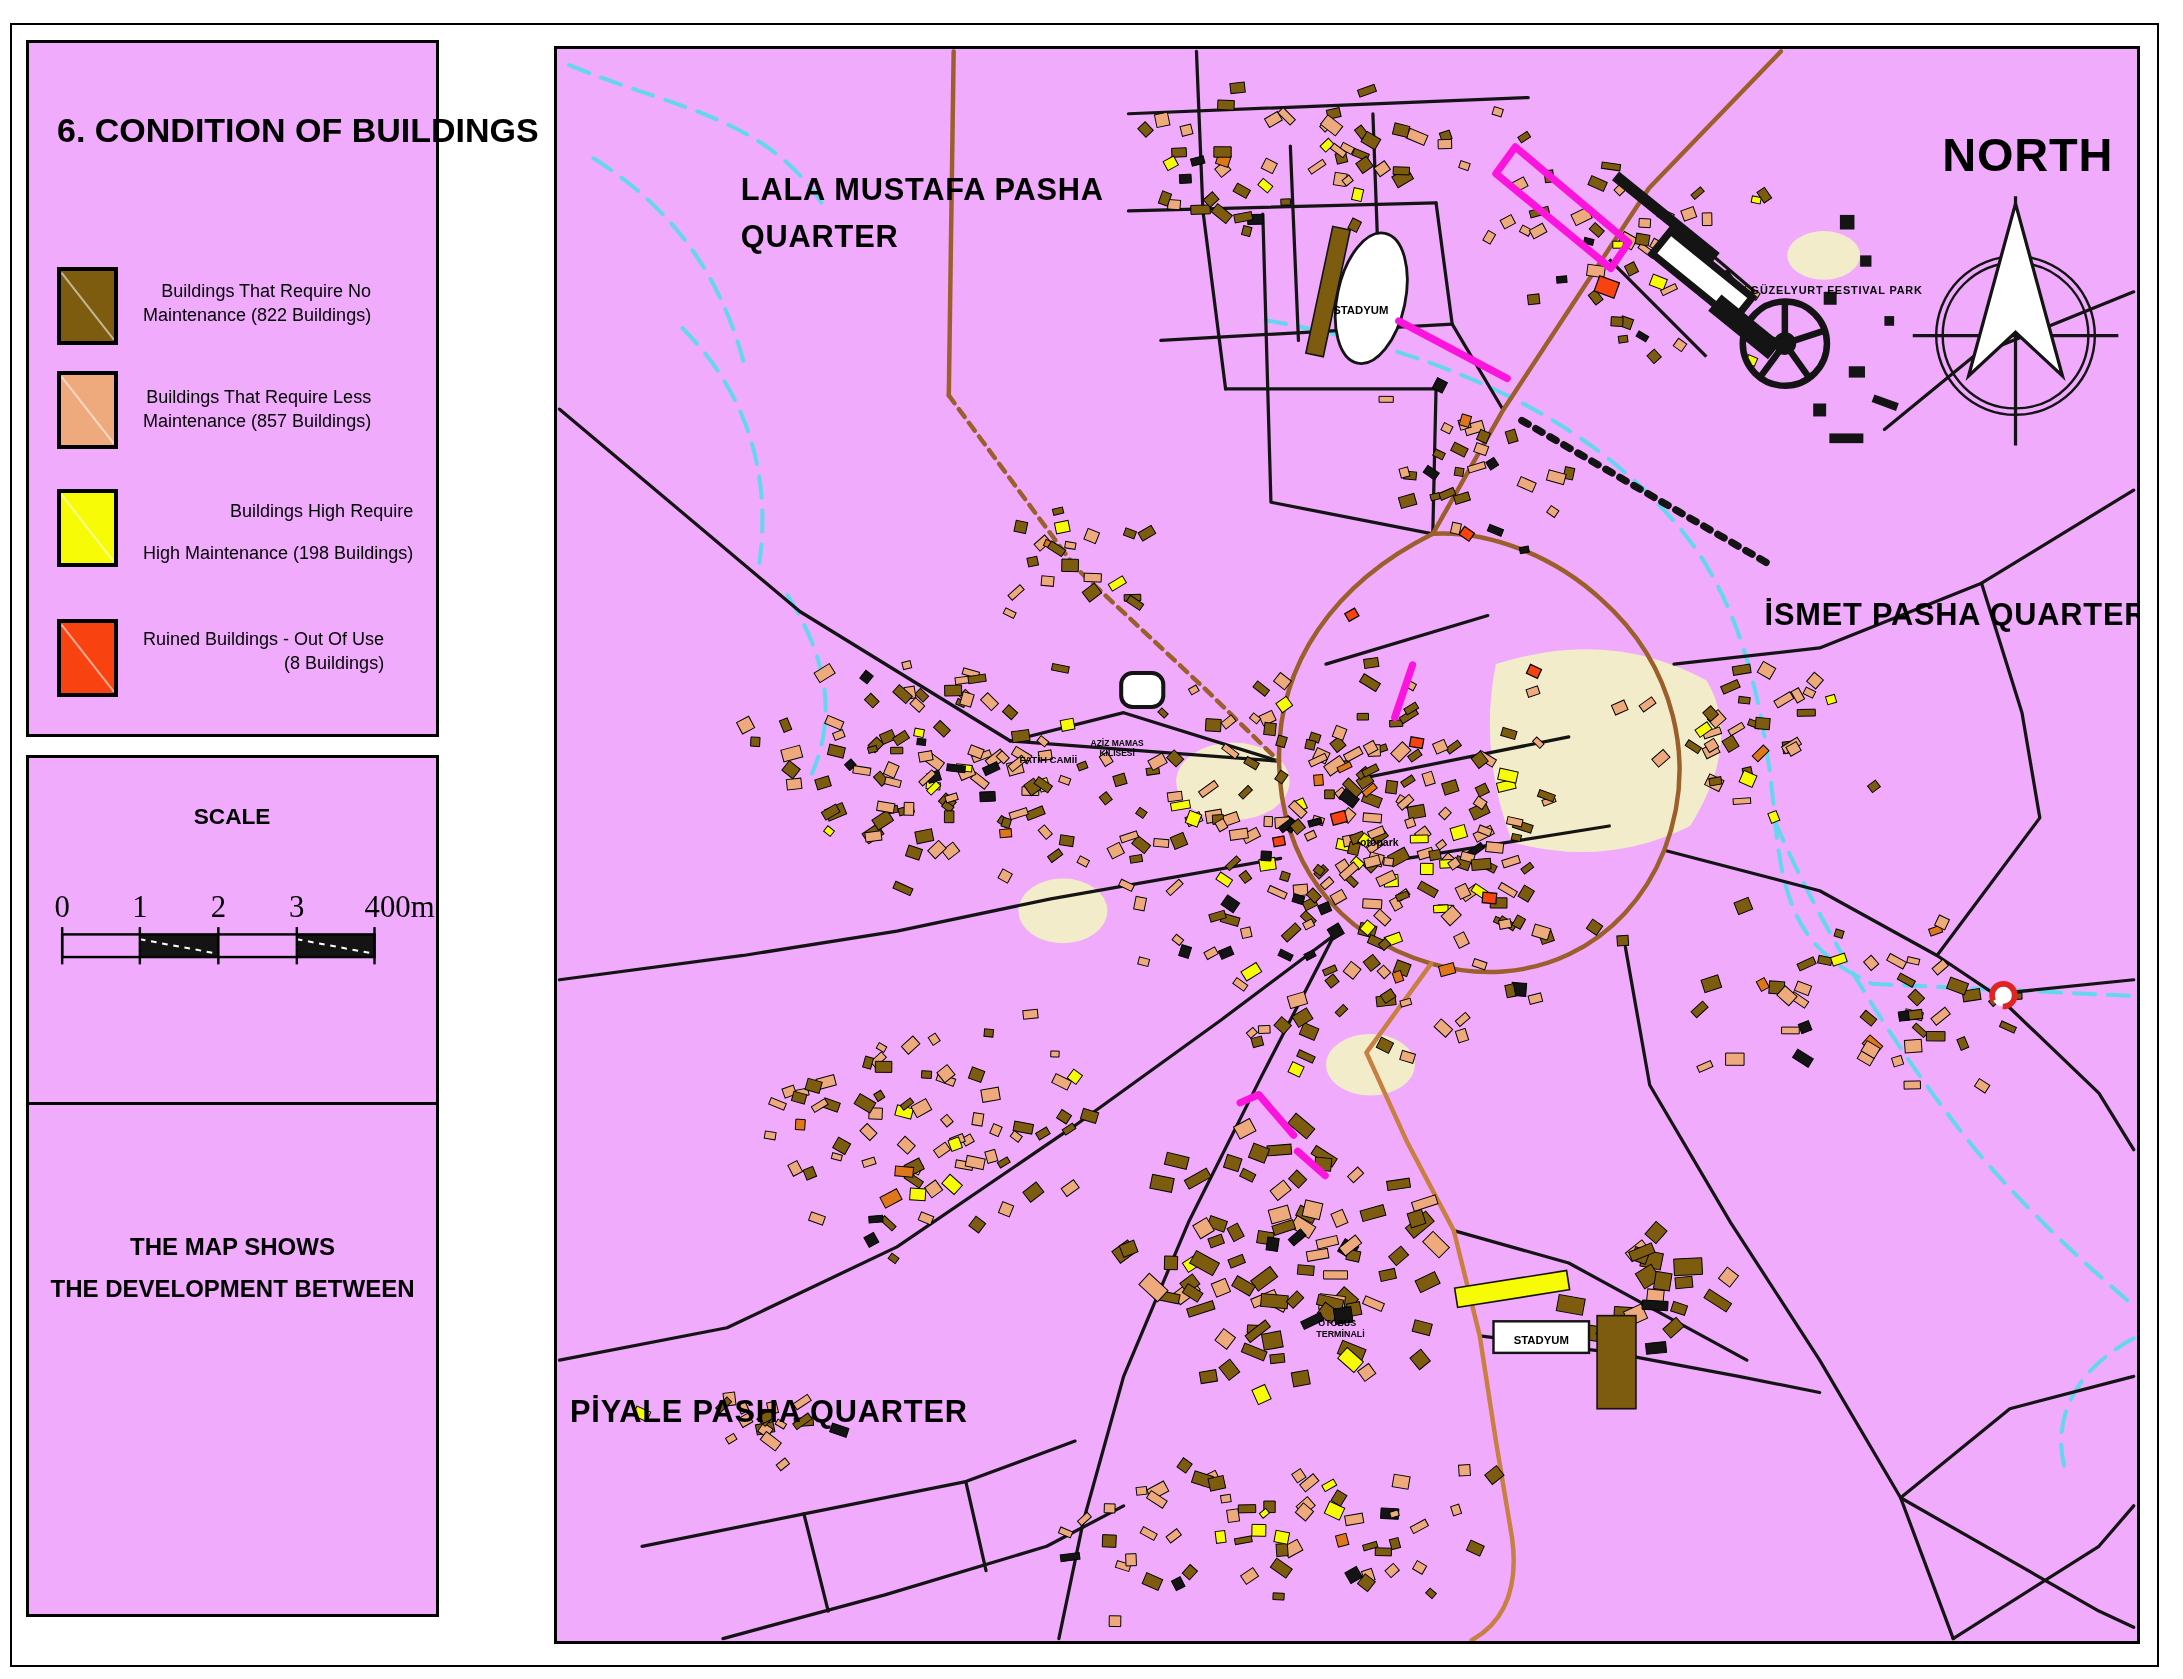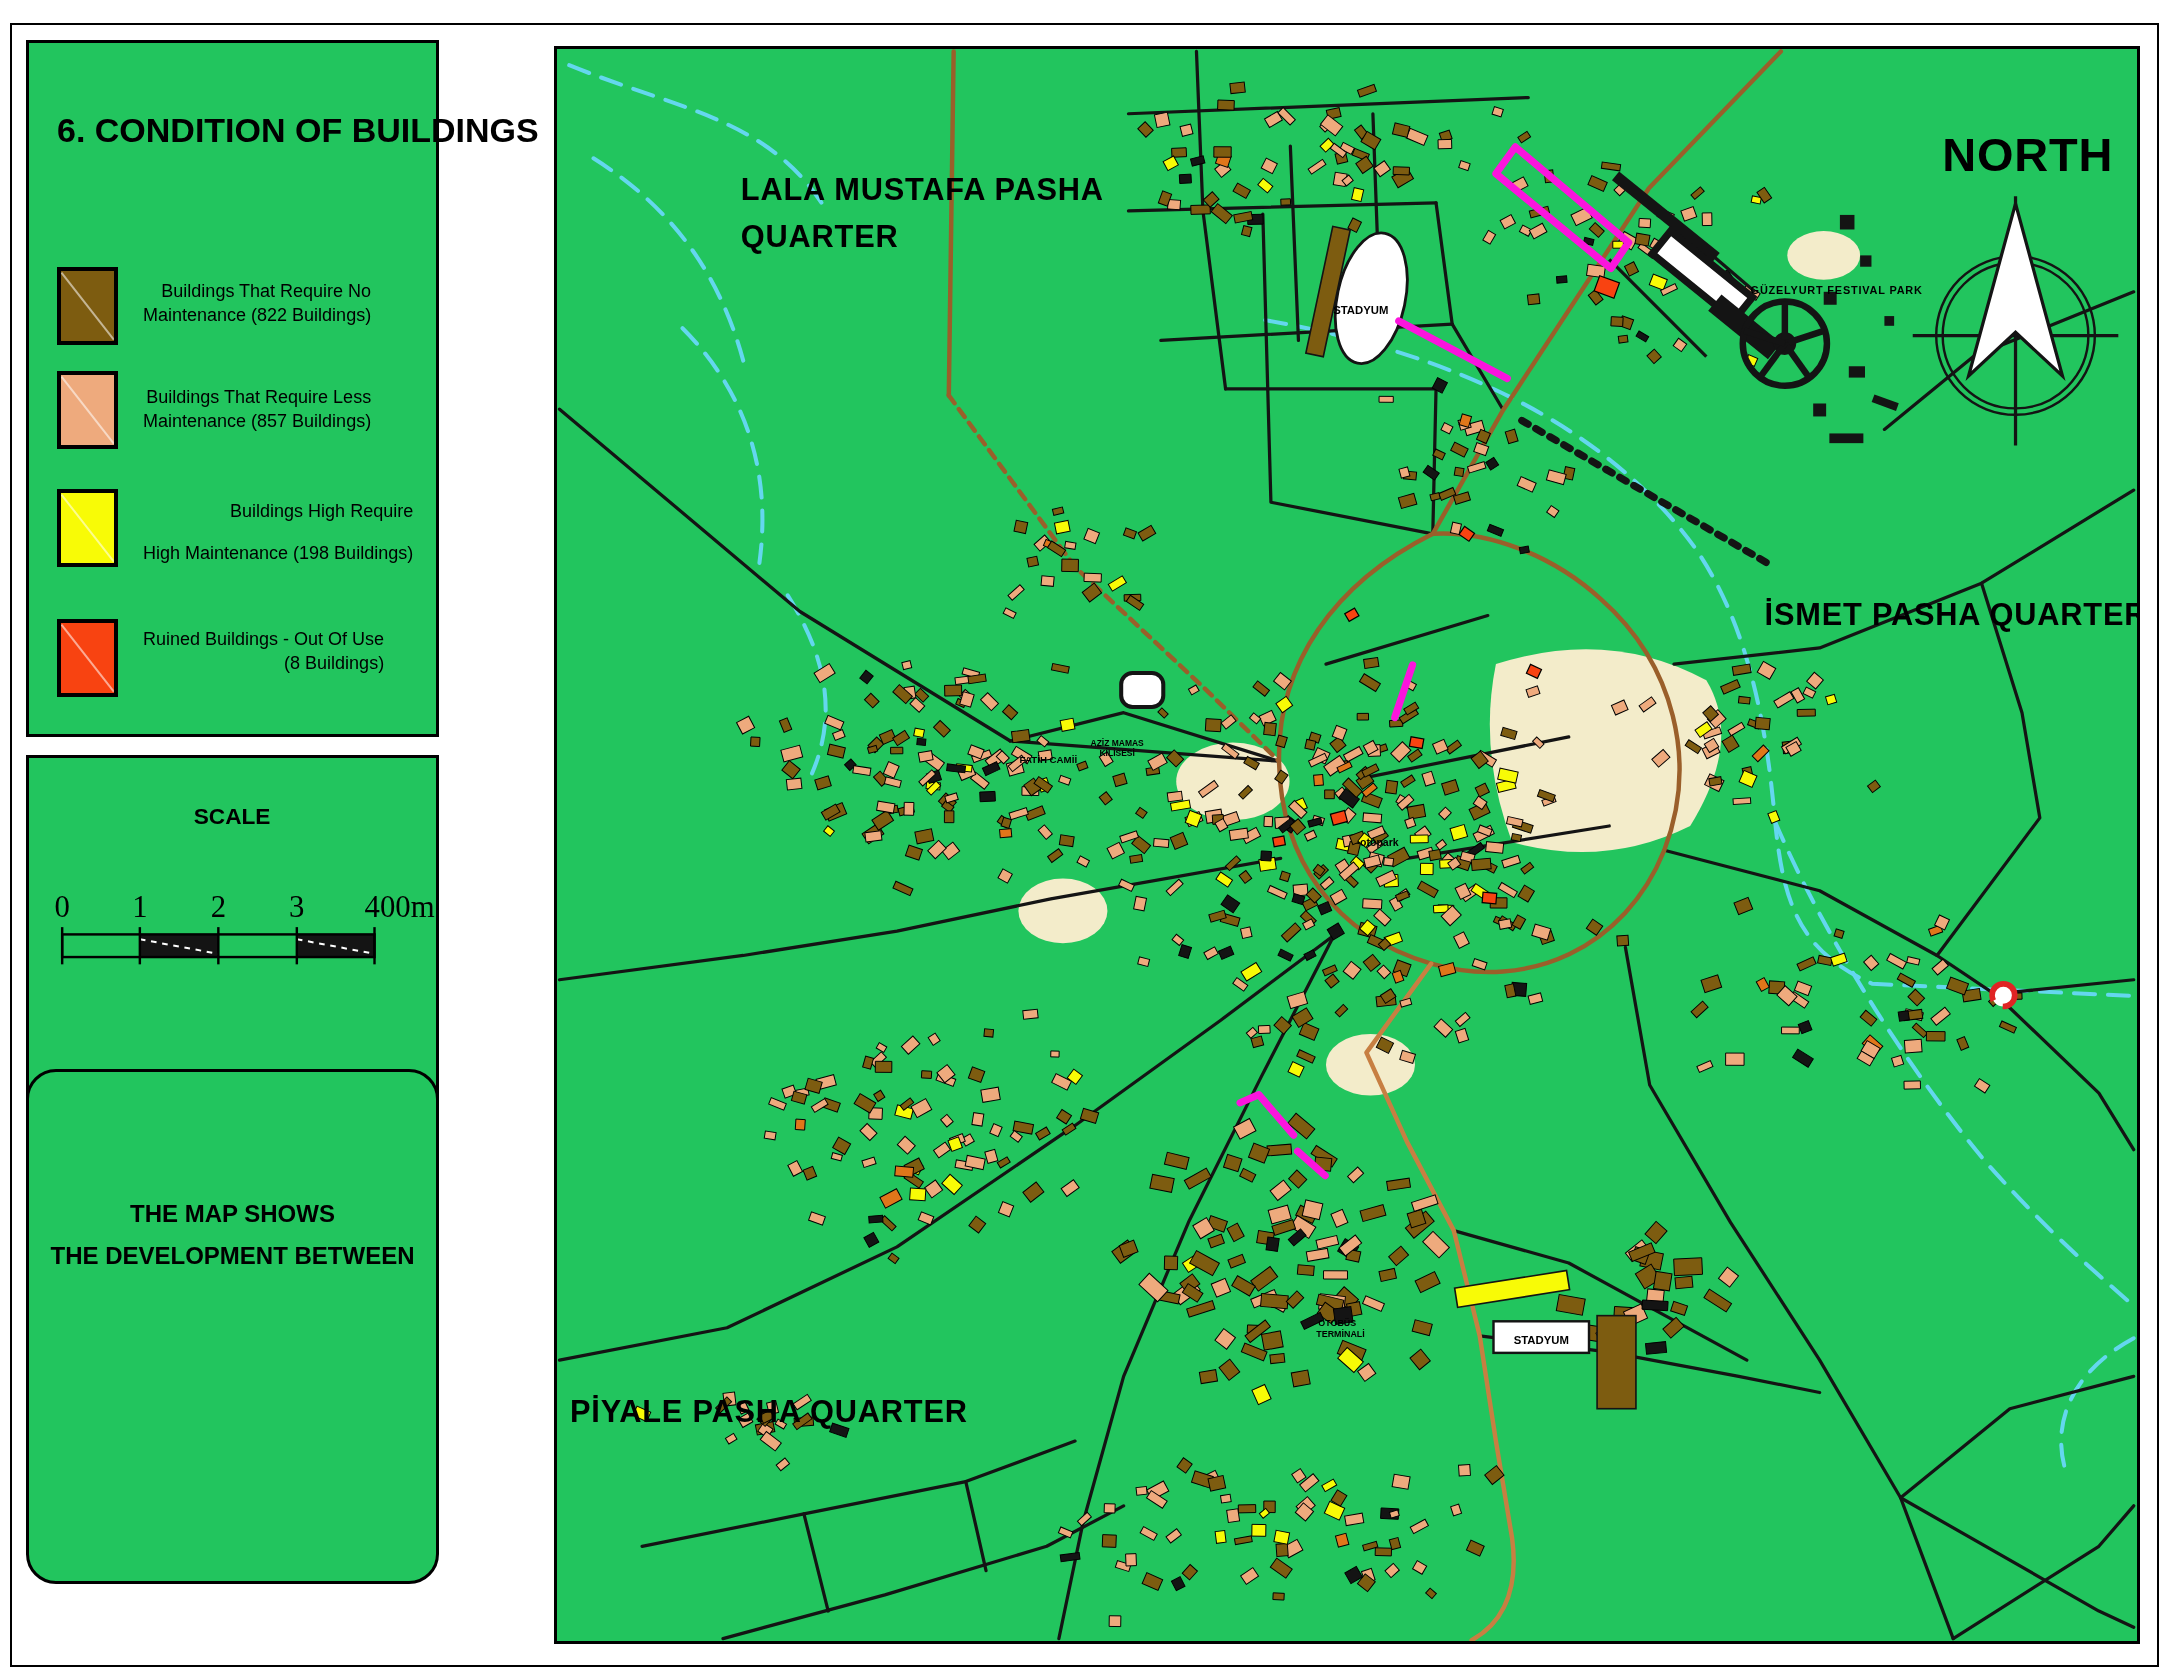--- a/index.html
+++ b/index.html
@@ -1,23 +1,23 @@
 <!DOCTYPE html>
 <html style="font-size:13px"><head>
 <meta charset="utf-8">
 <style>
   html,body{margin:0;padding:0;background:#ddd;}
   .page{position:relative;width:2183px;height:1680px;background:#fff;
         font-family:"Liberation Sans",sans-serif;color:#000;overflow:hidden;}
   .outer-frame{position:absolute;left:9.7px;top:23px;width:2145px;height:1640px;
         border:2.4px solid #000;pointer-events:none;}
-  .panel{position:absolute;background:#22c55e;border:3.2px solid #000;}
+  .panel{position:absolute;background:#f0abfc;border:3.2px solid #000;}
   .legend-panel{left:26px;top:40px;width:407px;height:691px;}
   .scale-panel{left:26px;top:755px;width:407px;height:352px;text-decoration:underline;}
-  .note-panel{left:26px;top:1069px;width:407px;height:509px;border-radius:30px;}
+  .note-panel{left:26px;top:1102px;width:407px;height:509px;}
   .map-panel{left:554px;top:46px;width:1580px;height:1592px;}
   .legend-title{position:absolute;left:28px;top:45px;font-size:34px;font-weight:bold;white-space:nowrap;}
   .swatch{position:absolute;left:28px;width:53px;height:70px;border:4px solid #000;overflow:hidden;}
   .swatch .diag{position:absolute;left:-30%;top:48%;width:160%;height:2.4px;
         background:rgba(255,255,255,.55);transform:rotate(52deg);}
   .legend-text{position:absolute;left:114px;font-size:18px;line-height:24px;white-space:nowrap;text-align:right;}
   .legend-text.wide{line-height:42px;}
   .note-wrap{position:absolute;left:0;top:121px;width:100%;text-align:center;
         font-size:24px;font-weight:bold;line-height:42px;}
   .scale-svg,.map-svg{position:absolute;left:0;top:0;}

